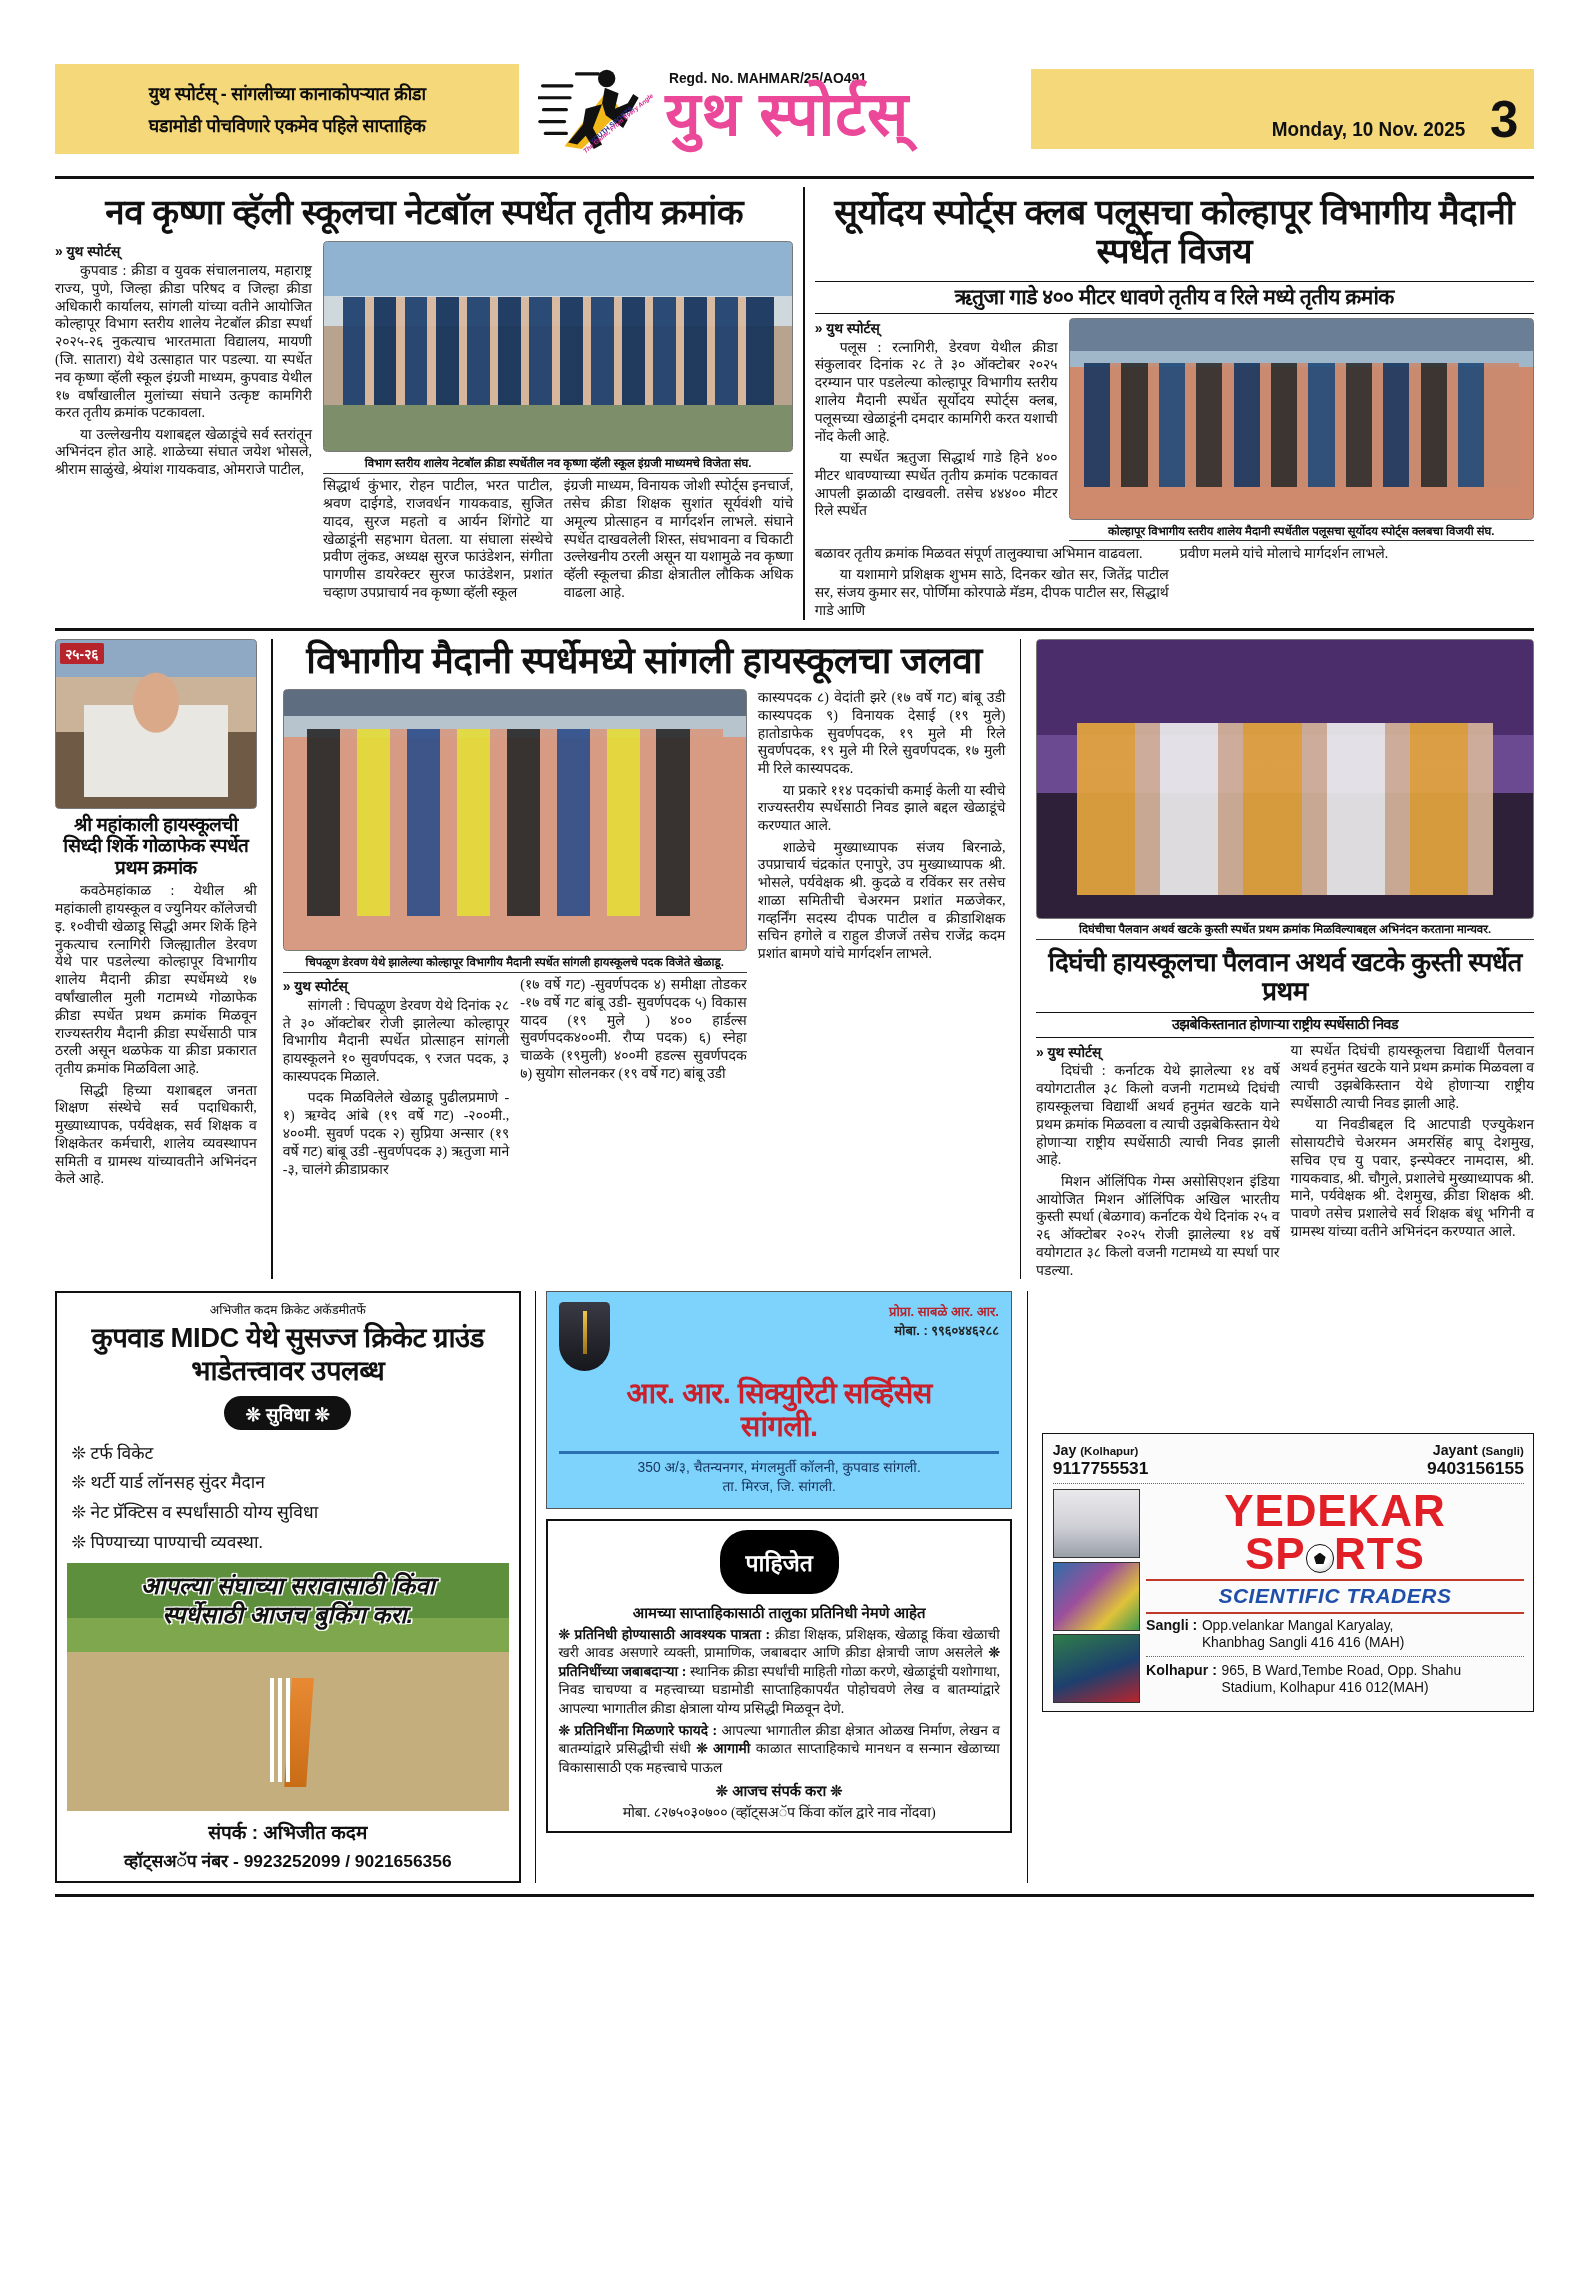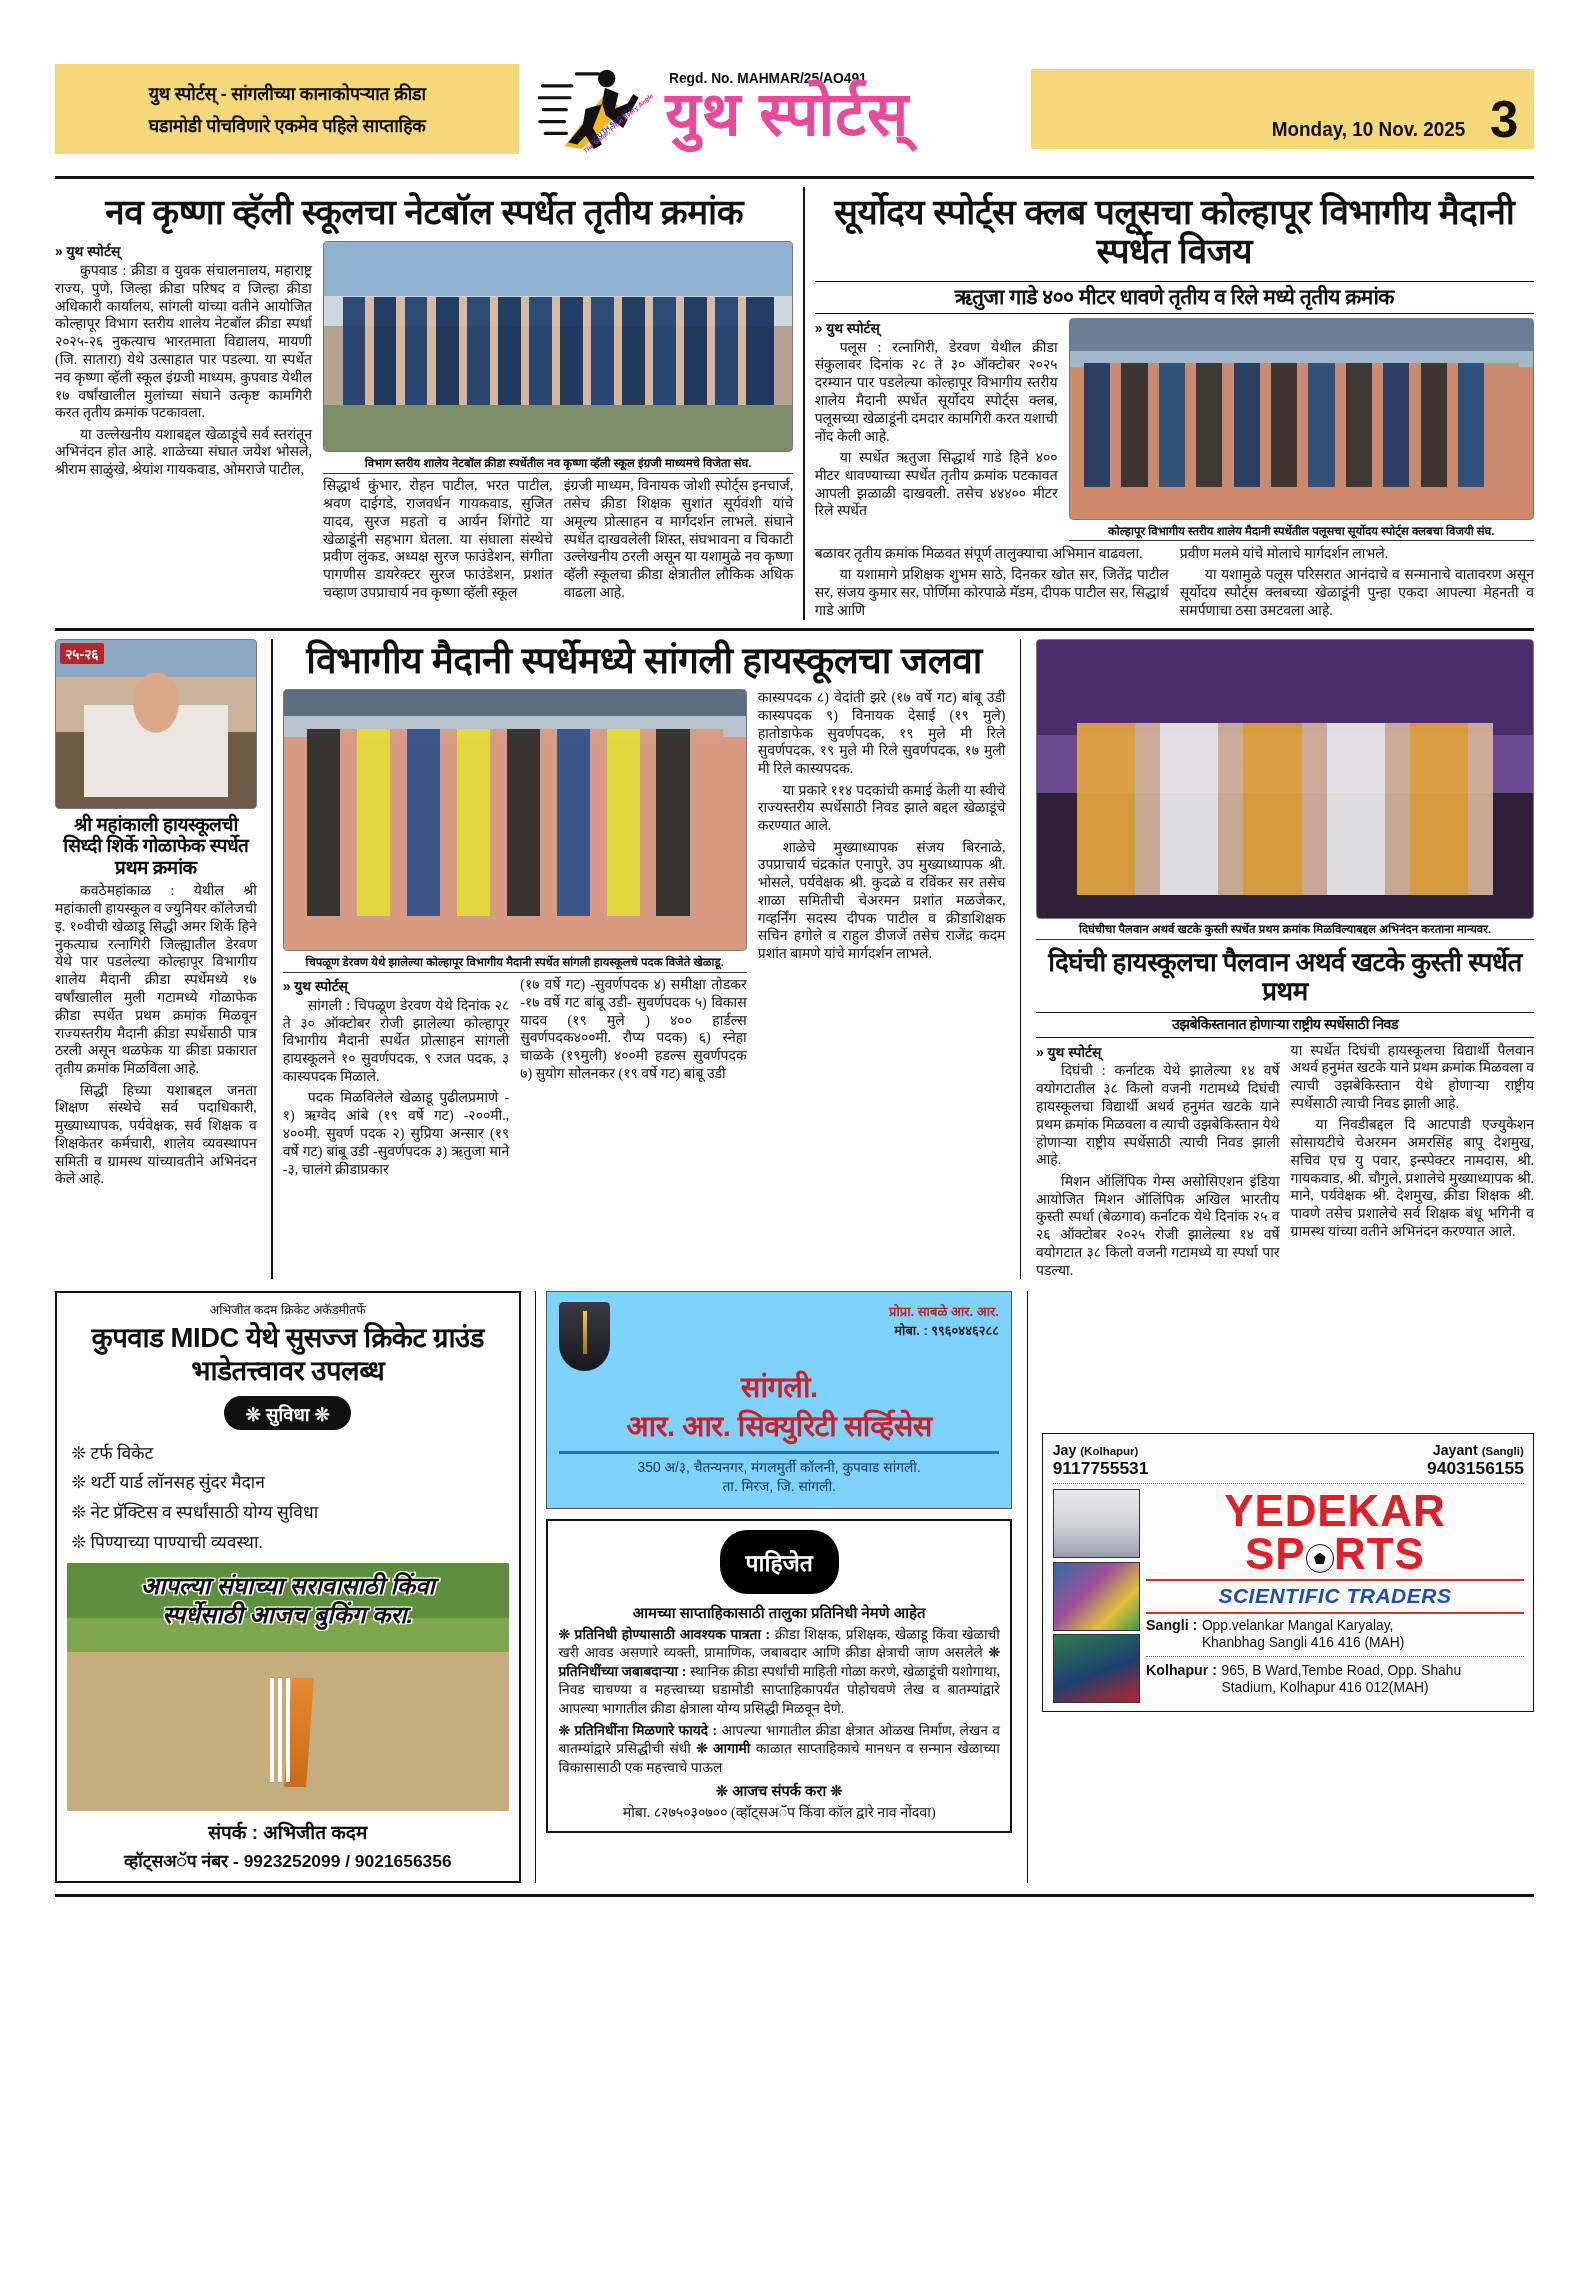--- a/index.html
+++ b/index.html
@@ -357,21 +357,20 @@
         </div>
       </div>
 
       <div class="cols2 mt8">
         <div class="col">
           <div class="body-txt">बळावर तृतीय क्रमांक मिळवत संपूर्ण तालुक्याचा अभिमान वाढवला.</div>
           <div class="body-txt indent mt8">या यशामागे प्रशिक्षक शुभम साठे, दिनकर खोत सर, जितेंद्र पाटील सर, संजय कुमार सर, पोर्णिमा कोरपाळे मॅडम, दीपक पाटील सर, सिद्धार्थ गाडे आणि</div>
         </div>
         <div class="col">
           <div class="body-txt">प्रवीण मलमे यांचे मोलाचे मार्गदर्शन लाभले.</div>
-          <div class="body-txt indent mt8">या यशामुळे पलूस परिसरात आनंदाचे व सन्मानाचे वातावरण असून सूर्योदय स्पोर्ट्स क्लबच्या खेळाडूंनी पुन्हा एकदा आपल्या मेहनती व समर्पणाचा ठसा उमटवला आहे.</div>
         </div>
       </div>
     </div>
   </div>
 
   <div class="rule-thick" style="margin-top:8.3px;"></div>
 
   <div class="mid-sec">
 
     <div class="mid-left pad-r">
@@ -470,22 +469,22 @@
     <div class="mid-mid pad-r" style="width:487px;">
 
       <div class="rr-card">
         <div class="rr-top">
           <div class="rr-shield"></div>
           <div>
             <div class="rr-prop">प्रोप्रा. साबळे आर. आर.</div>
             <div class="rr-mob">मोबा. : ९९६०४४६२८८</div>
           </div>
         </div>
+        <div class="rr-name">आर. आर. सिक्युरिटी सर्व्हिसेस</div>
         <div class="rr-name" style="margin-top:0;">सांगली.</div>
-        <div class="rr-name">आर. आर. सिक्युरिटी सर्व्हिसेस</div>
         <div class="rr-line"></div>
         <div class="rr-addr">350 अ/३, चैतन्यनगर, मंगलमुर्ती कॉलनी, कुपवाड सांगली.</div>
         <div class="rr-addr">ता. मिरज, जि. सांगली.</div>
       </div>
 
       <div class="want-box">
         <div class="want-title">पाहिजेत</div>
         <div class="want-lead">आमच्या साप्ताहिकासाठी तालुका प्रतिनिधी नेमणे आहेत</div>
         <div class="want-body">
           <b>❊ प्रतिनिधी होण्यासाठी आवश्यक पात्रता :</b><span> क्रीडा शिक्षक, प्रशिक्षक, खेळाडू किंवा खेळाची खरी आवड असणारे व्यक्ती, प्रामाणिक, जबाबदार आणि क्रीडा क्षेत्राची जाण असलेले</span>

